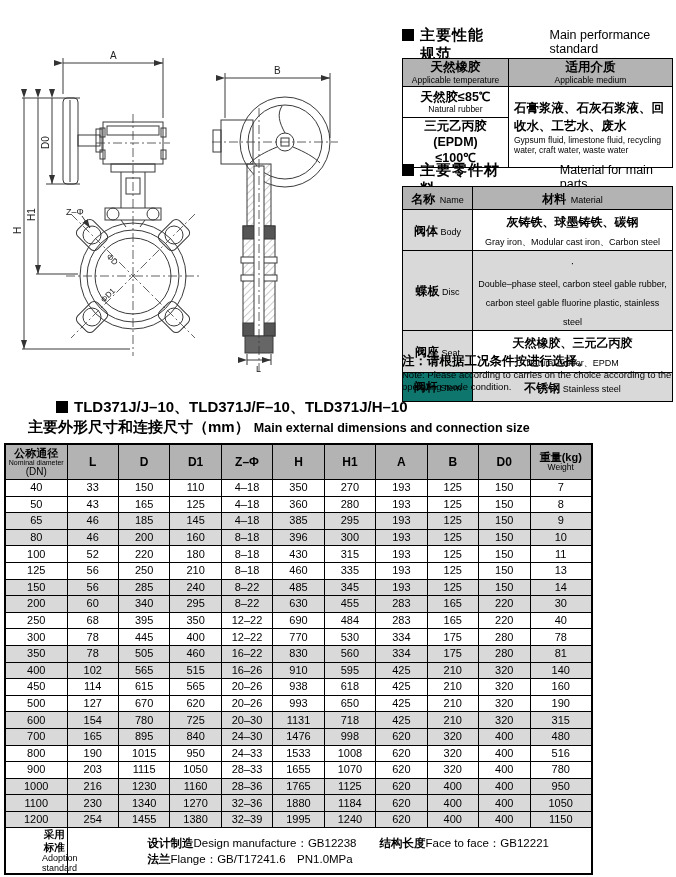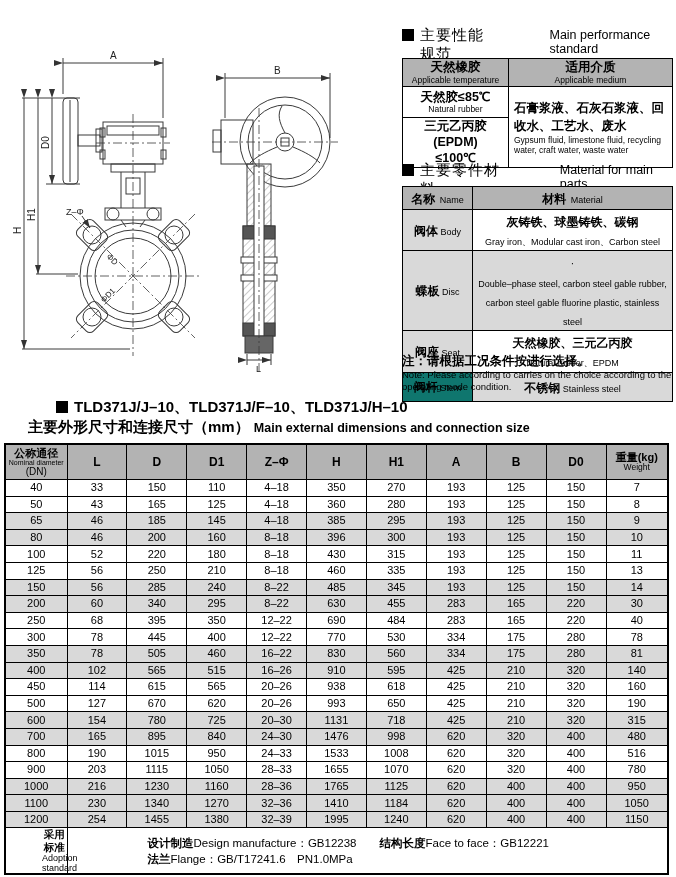--- a/index.html
+++ b/index.html
@@ -3,21 +3,21 @@
 <meta charset="utf-8">
 <style>
   html,body{margin:0;padding:0;}
   body{
     width:676px;height:877px;position:relative;background:#ffffff;
     font-family:"Liberation Sans", sans-serif;color:#000;overflow:hidden;
   }
   
   .sec-heading{position:absolute;display:flex;align-items:flex-start;gap:6px;}
   .sq{width:12px;height:12px;background:#000;display:inline-block;margin-top:3px;flex:0 0 auto;}
-  .h-cn{font-weight:normal;font-size:15px;letter-spacing:1px;}
+  .h-cn{font-weight:bold;font-size:15px;letter-spacing:1px;}
   .h-en{font-weight:normal;font-size:12.5px;padding-top:2px;margin-left:44px;}
   
   table{border-collapse:collapse;}
   .mini-table{position:absolute;left:402px;width:270px;table-layout:fixed;}
   .mini-table th,.mini-table td{border:1.5px solid #000;text-align:center;vertical-align:middle;padding:1px 2px;}
   .mini-table th{background:#b3b3b3;font-weight:normal;}
   .cn{font-weight:bold;font-size:12.5px;display:block;line-height:1.25;}
   .cn-inline{font-weight:bold;font-size:12px;}
   .en{font-size:8.5px;display:block;line-height:1.15;}
   .en-inline{font-size:9px;}
@@ -30,21 +30,21 @@
   .dot-line{font-size:10px;line-height:1.4;}
   
   #note{position:absolute;left:402px;top:353px;width:272px;}
   #note .note-cn{font-weight:bold;font-size:12.5px;line-height:1.3;}
   #note .note-en{font-size:9.5px;line-height:1.2;}
   
   #dims-title{position:absolute;left:8px;top:398px;}
   #dims-title .line1{display:flex;gap:6px;align-items:flex-start;font-weight:bold;font-size:15px;margin-left:48px;}
   #dims-title .line2{margin-left:20px;font-weight:bold;font-size:15px;margin-top:1px;}
   #dims-title .line2 .t-en{font-size:12.5px;}
-  #dims-table{position:absolute;left:4px;top:443px;width:665px;table-layout:fixed;font-size:11px;}
+  #dims-table{position:absolute;left:4px;top:443px;width:589px;table-layout:fixed;font-size:11px;}
   #dims-table th,#dims-table td{border:1px solid #000;text-align:center;vertical-align:middle;padding:0;}
   #dims-table{border:2px solid #000;}
   #dims-table thead th{background:#b3b3b3;height:34px;font-weight:bold;font-size:12px;}
   #dims-table thead .dn-cn{display:block;font-size:11px;font-weight:bold;line-height:1.1;}
   #dims-table thead .dn-en{display:block;font-size:7px;font-weight:normal;line-height:1.1;}
   #dims-table thead .w-en{display:block;font-size:8.5px;font-weight:normal;line-height:1.1;}
   #dims-table tbody td{height:15.6px;line-height:15px;font-size:11px;}
   #dims-table tbody tr.shaded td{background:#d9d9d9;}
   #dims-table tfoot td{height:32px;padding-left:36px;}
   #dims-table .std-cell{font-size:9px;line-height:1.15;}
@@ -577,21 +577,21 @@
         <td>400</td>
         <td>400</td>
         <td>950</td>
       </tr>
       <tr class="shaded">
         <td>1100</td>
         <td>230</td>
         <td>1340</td>
         <td>1270</td>
         <td>32–36</td>
-        <td>1410</td>
+        <td>1880</td>
         <td>1184</td>
         <td>620</td>
         <td>400</td>
         <td>400</td>
         <td>1050</td>
       </tr>
       <tr class="shaded">
         <td>1200</td>
         <td>254</td>
         <td>1455</td>

